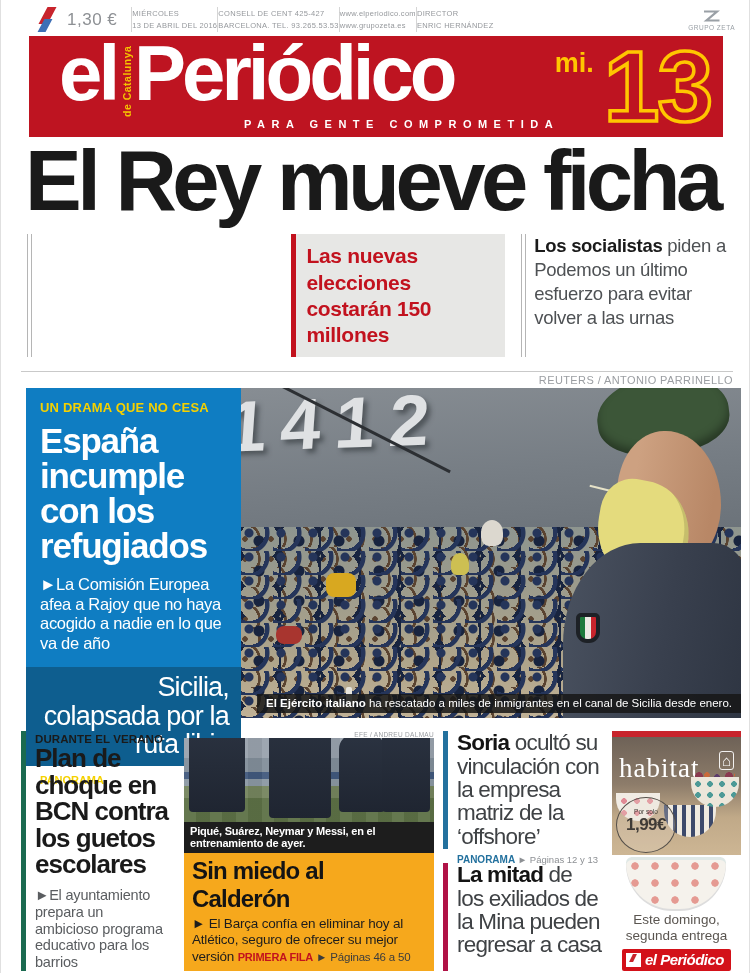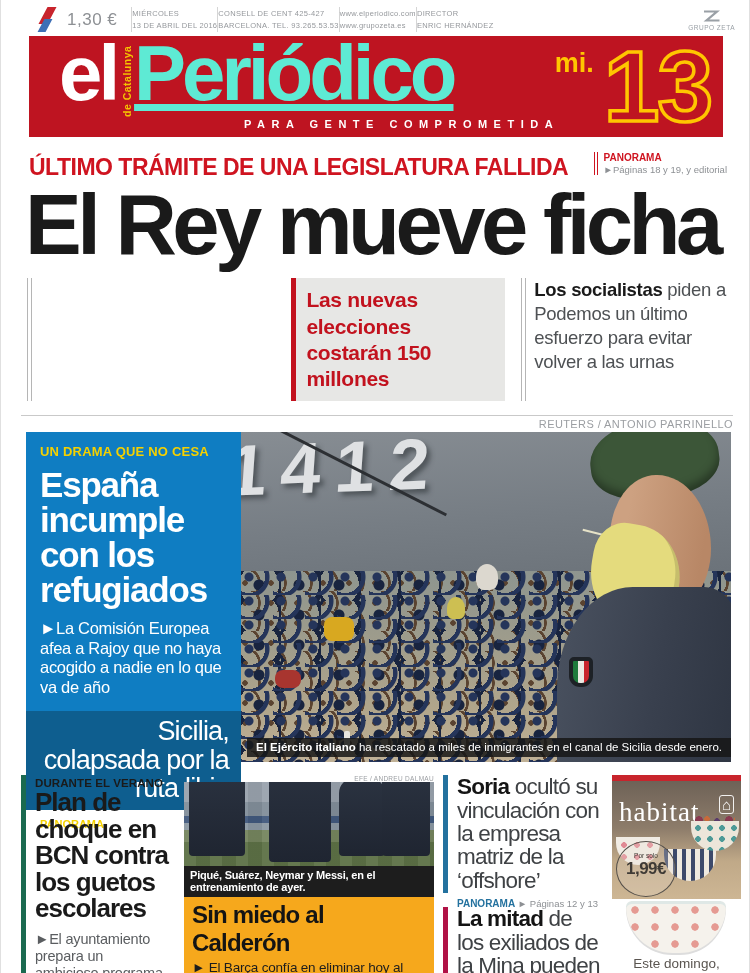--- a/index.html
+++ b/index.html
@@ -19,21 +19,21 @@
   .tspacer { flex:1; }
   .gz { text-align:center; color:#9aa0a6; font-size:6.5px; letter-spacing:.5px; }
   .gz svg { display:block; margin:0 auto 1px; }
 
   
   .masthead { position:relative; margin:0 26px 0 28px; height:101px; background:#be1421; overflow:hidden; }
   .mh-left { position:absolute; left:30px; top:2px; display:flex; align-items:flex-start; }
   .mh-el { color:#fff; font-weight:bold; font-size:78px; line-height:.92; letter-spacing:-4px; }
   .mh-decat { color:#f5c400; font-weight:bold; font-size:10.5px; letter-spacing:.5px;
               writing-mode:vertical-rl; transform:rotate(180deg); height:78px; margin:4px 1px 0 5px; text-align:center; }
-  .mh-per { color:#5eead4; font-weight:bold; font-size:78px; line-height:.92; letter-spacing:-4px;text-decoration:underline; }
+  .mh-per { color:#ffffff; font-weight:bold; font-size:78px; line-height:.92; letter-spacing:-4px; }
   .mh-tagline { position:absolute; left:215px; bottom:7px; color:#fff; font-weight:bold;
                 font-size:11px; letter-spacing:6.5px; }
   .mh-date { position:absolute; right:12px; top:4px; display:flex; align-items:flex-start; }
   .mh-mi { color:#ffc600; font-weight:bold; font-size:27px; margin:8px 10px 0 0; }
   .mh-13 { font-weight:bold; font-size:100px; line-height:.92; color:rgba(0,0,0,0);
            -webkit-text-stroke:3.5px #ffc600; letter-spacing:-2px; }
 
   
   .kicker-row { display:flex; margin:17px 22px 0 28px; align-items:flex-start; }
   .kicker { color:#cf1420; font-weight:bold; font-size:23px; letter-spacing:-.5px; flex:1; }
@@ -50,21 +50,21 @@
   .deck-left { flex:1.12; display:flex; padding-right:14px; }
   .deck-center { flex:1.04; display:flex; margin-right:16px;padding-left:20px; }
   .redbar { width:5px; background:#c2121e; flex:0 0 auto; }
   .deck-c-in { background:#e7e7e5; flex:1; padding:9px 10px; color:#c2121e; font-weight:bold;
                font-size:21px; line-height:1.25; letter-spacing:-.3px; }
   .deck-right { flex:1; display:flex; }
   .rule { border-top:1px solid #c9c9c9; margin:14px 16px 0 20px; }
   .credit { text-align:right; margin:2px 16px 0 0; font-size:11px; color:#9b9ea2; letter-spacing:.4px; }
 
   
-  .feature { display:flex; margin:2px 18px 0 25px; height:330px; }
+  .feature { display:flex; margin:2px 8px 0 25px; height:330px; }
   .bluebox { width:215px; flex:0 0 auto; background:#0f7dc2; color:#fff; padding:12px 12px 10px 14px;
              display:flex; flex-direction:column; }
   .f-kicker { color:#f5d100; font-weight:bold; font-size:13px; letter-spacing:.2px; }
   .f-head { font-weight:bold; font-size:35px; line-height:1.0; letter-spacing:-1.2px; margin-top:8px; }
   .f-sub { font-size:16.5px; line-height:1.18; letter-spacing:-.3px; margin-top:12px; }
   .f-band { background:#0e5e8f; margin:14px -12px 0 -14px; padding:6px 12px 8px 14px;
             font-size:27px; line-height:1.05; letter-spacing:-.8px;text-align:right; }
   .f-footer { margin-top:auto; font-size:11px; padding-top:8px; }
   .f-footer b { color:#f5d100; }
   .photo { position:relative; flex:1; overflow:hidden; background:#7e858c; }
@@ -222,30 +222,20 @@
       <span class="mh-decat">de Catalunya</span>
       <span class="mh-per">Periódico</span>
     </div>
     <div class="mh-tagline">PARA GENTE COMPROMETIDA</div>
     <div class="mh-date">
       <span class="mh-mi">mi.</span>
       <span class="mh-13">13</span>
     </div>
   </div>
 
-  <div class="kicker-row">
-    <div class="kicker">ÚLTIMO TRÁMITE DE UNA LEGISLATURA FALLIDA</div>
-    <div class="pan-box">
-      <div class="dline"></div>
-      <div class="pan-txt">
-        <div class="l1">PANORAMA</div>
-        <div class="l2">►Páginas 18 y 19, y editorial</div>
-      </div>
-    </div>
-  </div>
   <div class="headline">El Rey mueve ficha</div>
 
   <div class="deck-row">
     <div class="deck-left">
       <div class="gline"></div>
     </div>
     <div class="deck-center">
       <div class="redbar"></div>
       <div class="deck-c-in">Las nuevas elecciones costarán 150 millones</div>
     </div>

